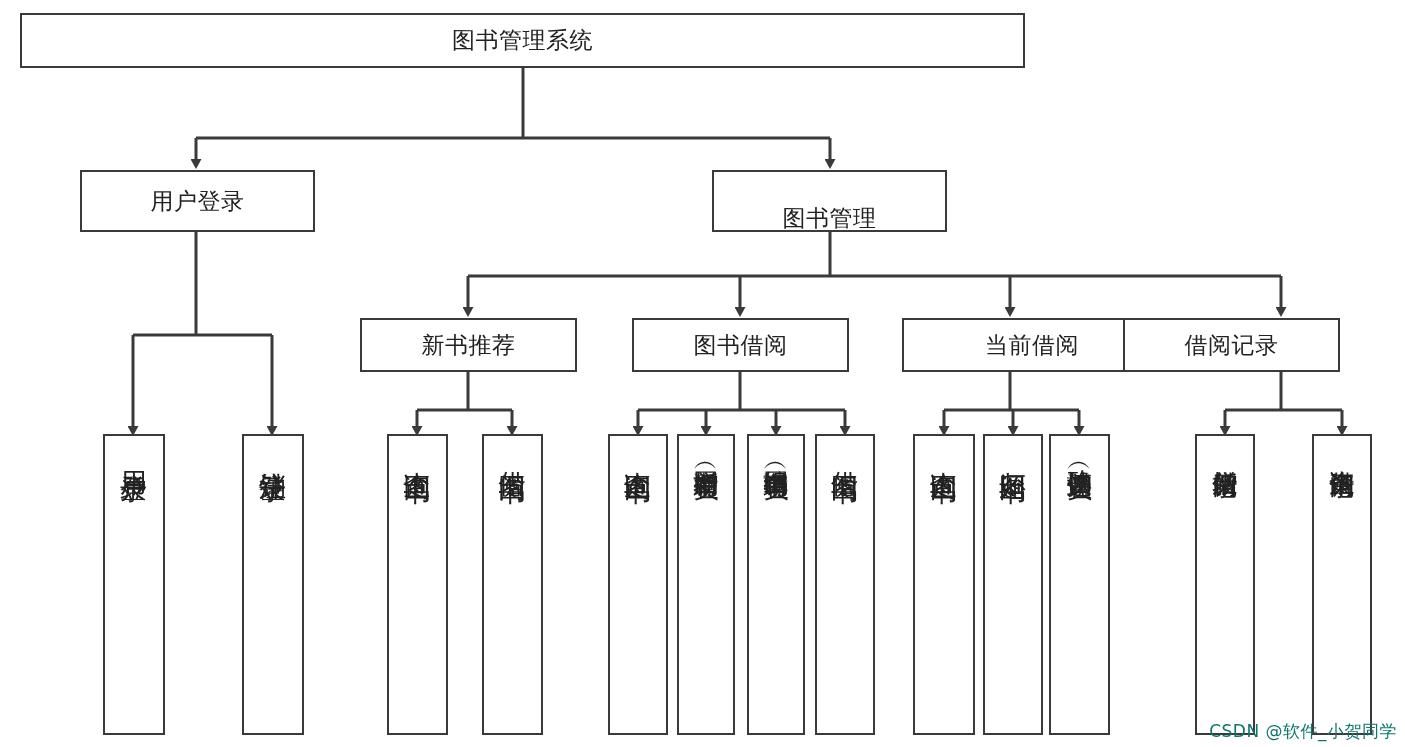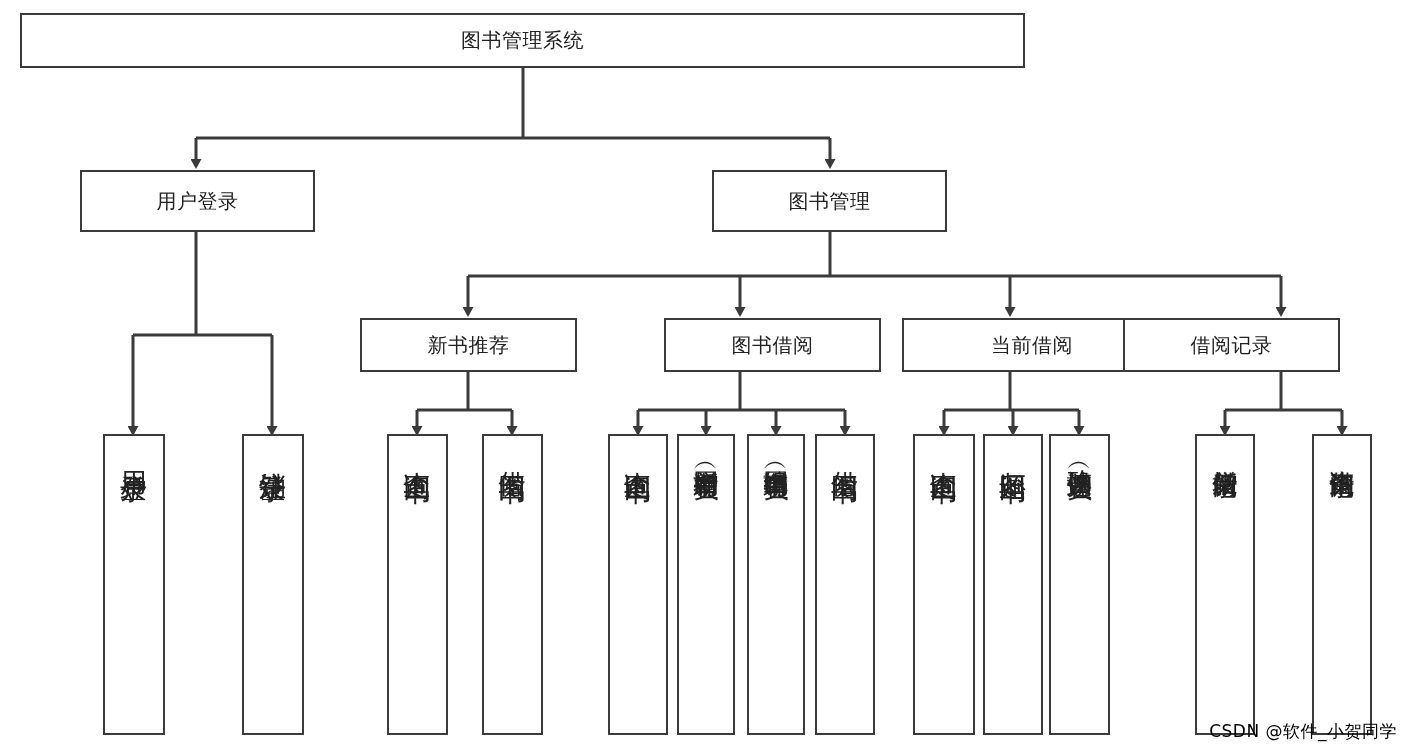--- a/index.html
+++ b/index.html
@@ -37,21 +37,21 @@
     color: #222222;
     text-align: center;
   }
   .node .label {
     display: block;
     line-height: 1.05;
     letter-spacing: 0.5px;
   }
   
   .node.h .label {
-    font-size: 20px;
+    font-size: 23px;
     white-space: nowrap;
   }
   
   .node.v {
     align-items: flex-start;
     padding-top: 14px;
   }
   .node.v .label {
     writing-mode: vertical-rl;
     text-orientation: upright;
@@ -62,21 +62,21 @@
   }
   .node.v.small .label {
     font-size: 25px;
     letter-spacing: 1px;
   }
   #watermark {
     position: absolute;
     right: 8px;
     bottom: 4px;
     font-size: 17px;
-    color: #000000;
+    color: #0f766e;
     white-space: nowrap;
     letter-spacing: 0.5px;
   }
 </style>
 </head>
 <body>
 
 <div id="diagram">
 
   <svg id="edges" viewBox="0 0 1405 747" xmlns="http://www.w3.org/2000/svg">
@@ -129,28 +129,28 @@
     </g>
   </svg>
 
   <div class="node h" style="left:20px; top:13px; width:1005px; height:55px;">
     <span class="label">图书管理系统</span>
   </div>
 
   <div class="node h" style="left:80px; top:170px; width:235px; height:62px;">
     <span class="label">用户登录</span>
   </div>
-  <div class="node h" style="left:712px; top:170px; width:235px; height:62px;">
+  <div class="node h" style="left:712px; top:170px; width:235px; height:62px;align-items:flex-end;">
     <span class="label">图书管理</span>
   </div>
 
   <div class="node h" style="left:360px; top:318px; width:217px; height:54px;align-items:center;">
     <span class="label">新书推荐</span>
   </div>
-  <div class="node h" style="left:664px; top:318px; width:217px; height:54px;">
+  <div class="node h" style="left:632px; top:318px; width:217px; height:54px;">
     <span class="label">图书借阅</span>
   </div>
   <div class="node h" style="left:902px; top:318px; width:260px; height:54px;">
     <span class="label">当前借阅</span>
   </div>
   <div class="node h" style="left:1123px; top:318px; width:217px; height:54px;">
     <span class="label">借阅记录</span>
   </div>
 
   <div class="node v" style="left:103px; top:434px; width:62px; height:301px;">

